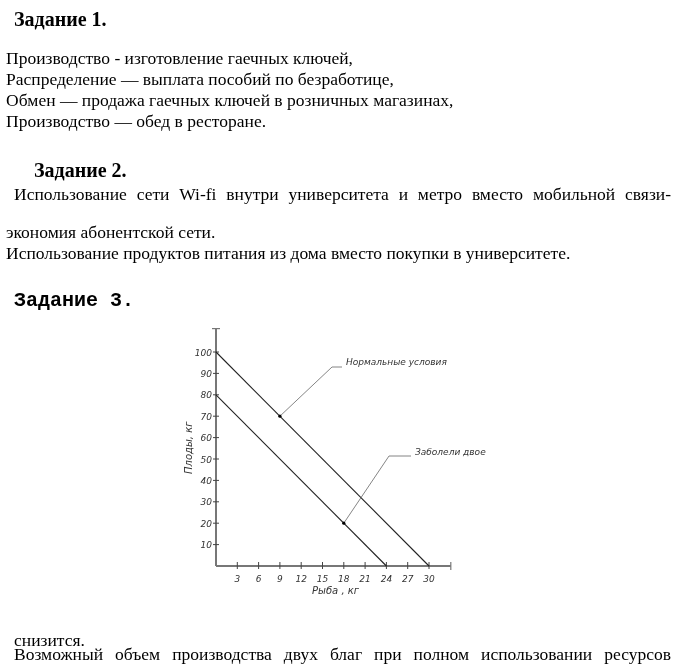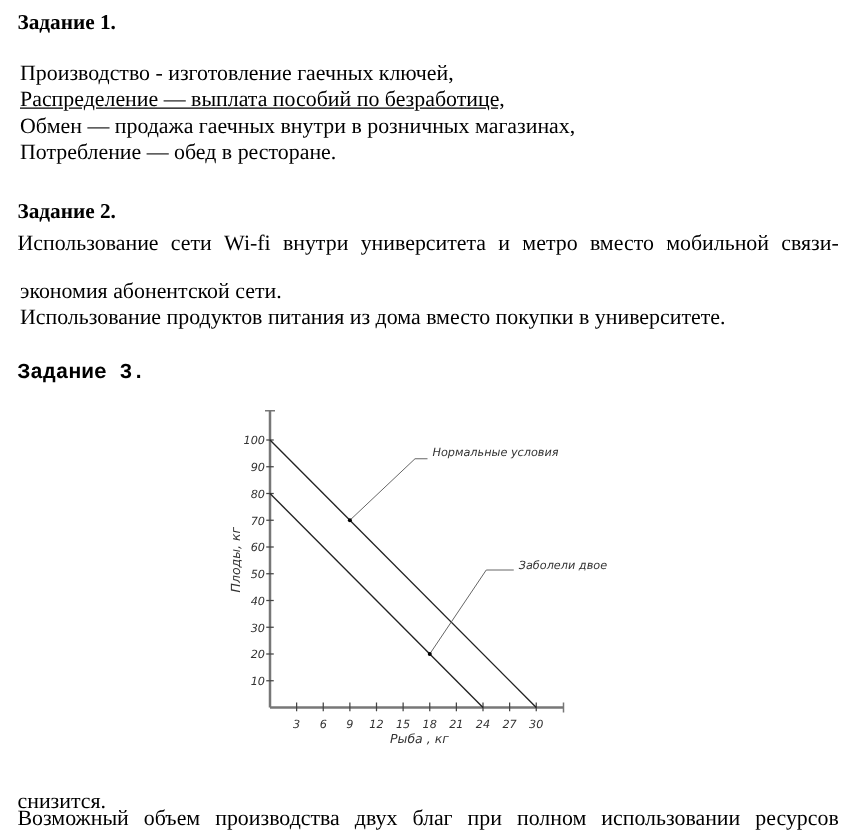--- a/index.html
+++ b/index.html
@@ -1,35 +1,35 @@
 <!DOCTYPE html>
 <html><head>
 <meta charset="utf-8">
 <style>
   html, body { margin: 0; padding: 0; background: #ffffff; }
   body {
     width: 691px; height: 669px; position: relative; overflow: hidden;
     font-family: "Liberation Serif", serif; color: #000; font-size: 17.5px;
   }
-  .h { position: absolute; left: 14px; font-weight: bold; font-size: 17px; }
-  .p { position: absolute; left: 16px; line-height: 21px; white-space: nowrap; }
+  .h { position: absolute; left: 14px; font-weight: bold; font-size: 20px; }
+  .p { position: absolute; left: 6px; line-height: 21px; white-space: nowrap; }
   .just { position: absolute; left: 14px; width: 657px; text-align: justify; text-align-last: justify; line-height: 21px; }
   .plain { position: absolute; left: 14px; line-height: 21px; }
   svg text { font-family: "DejaVu Sans", sans-serif; font-style: italic; fill: #333; }
 </style>
 </head>
 <body>
 
 <div class="h" style="top:8px;">Задание 1.</div>
 <div class="p" style="top:48px;">Производство - изготовление гаечных ключей,</div>
-<div class="p" style="top:69px;text-decoration:underline;">Распределение — выплата пособий по безработице,</div>
-<div class="p" style="top:90px;">Обмен — продажа гаечных внутри в розничных магазинах,</div>
-<div class="p" style="top:111px;">Потребление — обед в ресторане.</div>
+<div class="p" style="top:69px;">Распределение — выплата пособий по безработице,</div>
+<div class="p" style="top:90px;">Обмен — продажа гаечных ключей в розничных магазинах,</div>
+<div class="p" style="top:111px;">Производство — обед в ресторане.</div>
 
-<div class="h" style="top:159px;">Задание 2.</div>
+<div class="h" style="top:159px;margin-left:20px;">Задание 2.</div>
 <div class="just" style="top:184px;">Использование сети Wi-fi внутри университета и метро вместо мобильной связи-</div>
 <div class="p" style="top:222px;">экономия абонентской сети.</div>
 <div class="p" style="top:243px;">Использование продуктов питания из дома вместо покупки в университете.</div>
 
 <div class="h" style="top:289px;font-family:Liberation Mono, monospace;">Задание 3.</div>
 
 <svg id="ppf-chart" width="691" height="669" style="position:absolute;left:0;top:0;" xmlns="http://www.w3.org/2000/svg">
   <g id="axes">
       <line x1="216" y1="566" x2="216" y2="328.6" stroke="#777" stroke-width="2"></line>
       <line x1="212" y1="328.6" x2="220" y2="328.6" stroke="#777" stroke-width="1.2"></line>

